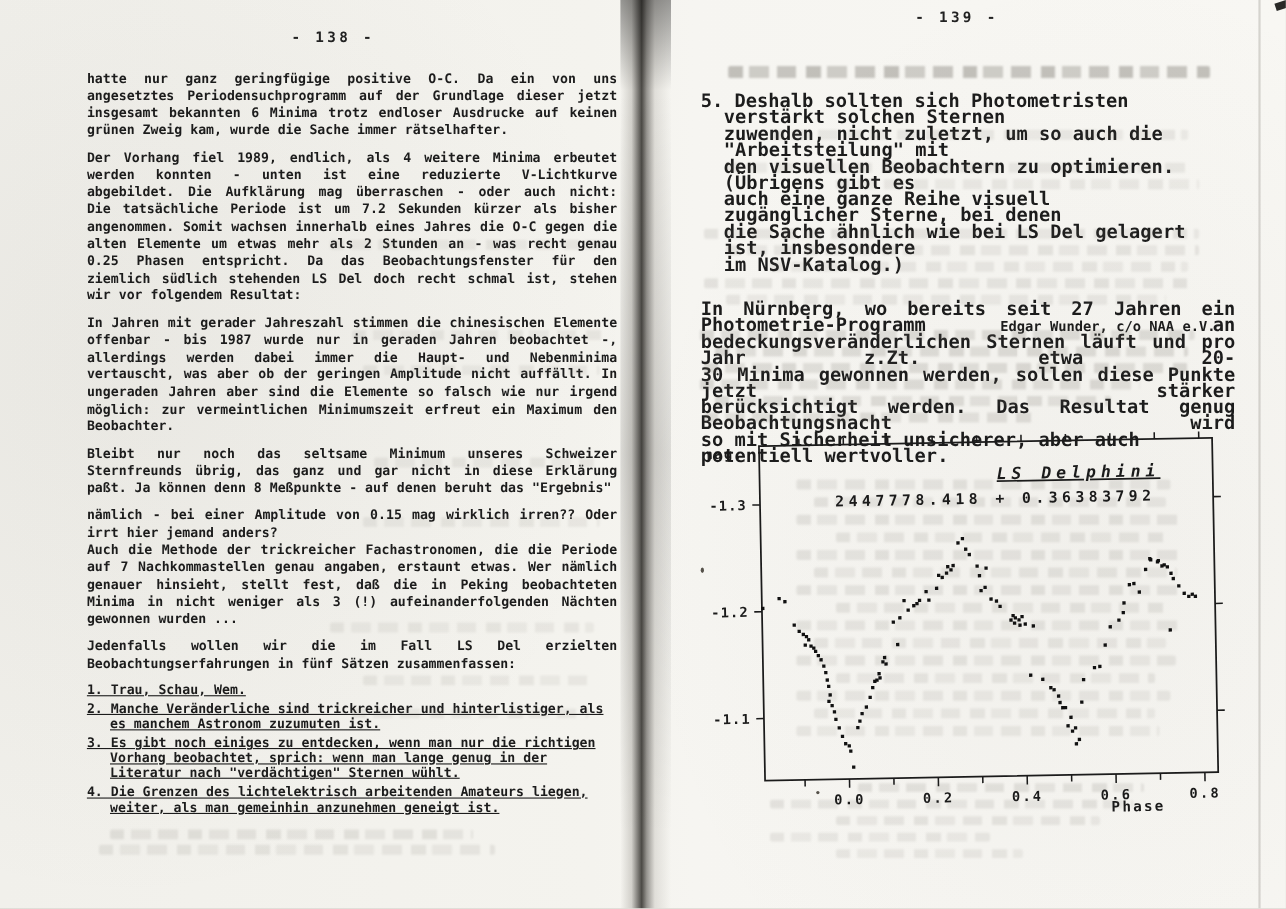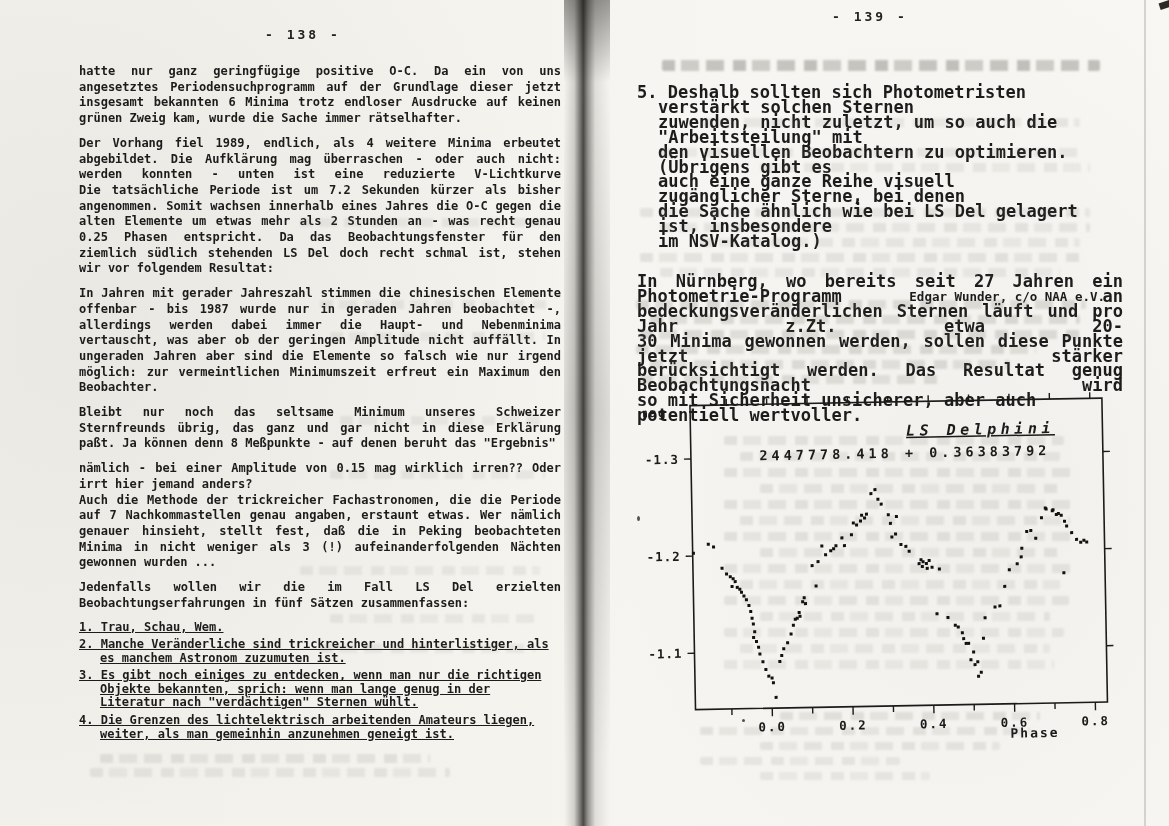--- a/index.html
+++ b/index.html
@@ -57,22 +57,22 @@
 
   <div id="left-col" class="col">
       <div class="block">
         <div class="ln j">hatte nur ganz geringfügige positive O-C. Da ein von uns</div>
         <div class="ln j">angesetztes Periodensuchprogramm auf der Grundlage dieser jetzt</div>
         <div class="ln j">insgesamt bekannten 6 Minima trotz endloser Ausdrucke auf keinen</div>
         <div class="ln">grünen Zweig kam, wurde die Sache immer rätselhafter.</div>
       </div>
       <div class="block">
         <div class="ln j">Der Vorhang fiel 1989, endlich, als 4 weitere Minima erbeutet</div>
+        <div class="ln j">werden konnten - unten ist eine reduzierte V-Lichtkurve</div>
         <div class="ln j">abgebildet. Die Aufklärung mag überraschen - oder auch nicht:</div>
-        <div class="ln j">werden konnten - unten ist eine reduzierte V-Lichtkurve</div>
         <div class="ln j">Die tatsächliche Periode ist um 7.2 Sekunden kürzer als bisher</div>
         <div class="ln j">angenommen. Somit wachsen innerhalb eines Jahres die O-C gegen die</div>
         <div class="ln j">alten Elemente um etwas mehr als 2 Stunden an - was recht genau</div>
         <div class="ln j">0.25 Phasen entspricht. Da das Beobachtungsfenster für den</div>
         <div class="ln j">ziemlich südlich stehenden LS Del doch recht schmal ist, stehen</div>
         <div class="ln">wir vor folgendem Resultat:</div>
       </div>
       <div class="block">
         <div class="ln j">In Jahren mit gerader Jahreszahl stimmen die chinesischen Elemente</div>
         <div class="ln j">offenbar - bis 1987 wurde nur in geraden Jahren beobachtet -,</div>
@@ -102,21 +102,21 @@
       </div>
       <div class="block item list-follow">
         <div class="ln">1. Trau, Schau, Wem.</div>
       </div>
       <div class="block item list-follow">
         <div class="ln">2. Manche Veränderliche sind trickreicher und hinterlistiger, als</div>
         <div class="ln">es manchem Astronom zuzumuten ist.</div>
       </div>
       <div class="block item list-follow">
         <div class="ln">3. Es gibt noch einiges zu entdecken, wenn man nur die richtigen</div>
-        <div class="ln">Objekte bekannten, sprich: wenn man lange genug in der</div>
+        <div class="ln">Vorhang beobachtet, sprich: wenn man lange genug in der</div>
         <div class="ln">Literatur nach "verdächtigen" Sternen wühlt.</div>
       </div>
       <div class="block item list-follow">
         <div class="ln">4. Die Grenzen des lichtelektrisch arbeitenden Amateurs liegen,</div>
         <div class="ln">weiter, als man gemeinhin anzunehmen geneigt ist.</div>
       </div>
     </div>
   <div id="right-col" class="col">
       <div class="block item" style="width: 424px;">
         <div class="ln">5. Deshalb sollten sich Photometristen verstärkt solchen Sternen</div>

